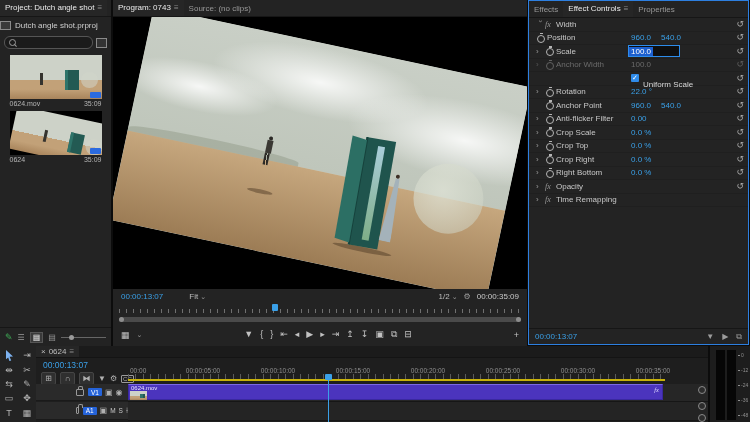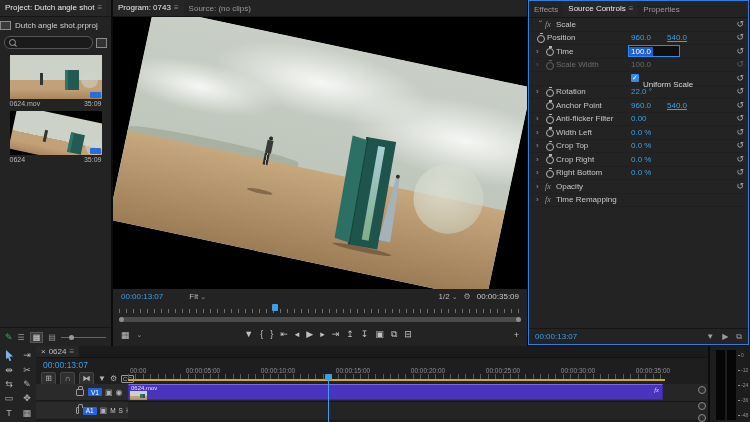--- a/index.html
+++ b/index.html
@@ -85,21 +85,21 @@
   .ec-row{position:relative;display:flex;align-items:center;height:12.5px;border-bottom:1px solid #1f1f1f;padding-left:7px;}
   .ec-row .chev{width:9px;color:#9a9a9a;font-size:8px;}
   .ec-row .chev.exp{transform:rotate(90deg);}
   .fx{font-style:italic;color:#9a9a9a;width:11px;font-family:"Liberation Serif",serif;}
   .sw{position:relative;width:11px;height:10px;flex:0 0 11px;}
   .sw::before{content:"";position:absolute;left:1px;top:2px;width:6px;height:6px;border:1px solid #b5b5b5;border-radius:50%;}
   .sw::after{content:"";position:absolute;left:3.5px;top:0;width:3px;height:1.5px;background:#b5b5b5;}
   .dim{opacity:.42;}
   .lab{color:#c8c8c8;}
   .v1{position:absolute;left:102px;}
-  .v2{position:absolute;left:138px;text-decoration:underline;}
+  .v2{position:absolute;left:132px;}
   .reset{position:absolute;right:4px;color:#ababab;font-size:9px;line-height:1;}
   .collapse-tri{margin-left:auto;color:#9a9a9a;font-size:7px;}
   .scalebox{position:absolute;left:99px;width:50px;height:10px;border:1px solid #2d8ceb;background:#0f0f0f;display:flex;align-items:center;}
   .scalebox span{background:#1b5fd0;color:#fff;padding:0 2px;}
   .checkbox{position:absolute;left:102px;width:8px;height:8px;background:#2f8ceb;border-radius:1px;color:#fff;font-size:7px;line-height:8px;text-align:center;}
   .cb-label{position:absolute;left:114px;color:#dadada;margin-top:13px;}
   .ec-bottom{position:absolute;left:0;right:0;bottom:0;height:15px;border-top:1px solid #161616;display:flex;align-items:center;padding:0 6px;gap:8px;}
   .ec-bottom .right{margin-left:auto;display:flex;gap:8px;}
 
   
@@ -281,61 +281,61 @@
       <span class="t-ic">+</span>
     </div>
   </div>
 
   <div class="panel ec">
     <div class="tabbar">
       <div class="tab">
         <span>Effects</span>
       </div>
       <div class="tab active">
-        <span>Source Controls</span>
+        <span>Effect Controls</span>
         <span class="menu-glyph">≡</span>
       </div>
       <div class="tab">
         <span>Properties</span>
       </div>
     </div>
 
 
 
     <div class="ec-rows">
 
       <div class="ec-row">
         <span class="chev exp">›</span>
         <span class="fx">fx</span>
-        <span class="lab">Scale</span>
+        <span class="lab">Width</span>
         <span class="reset">↺</span>
       </div>
 
       <div class="ec-row" style="">
         <span class="sw"></span>
         <span class="lab">Position</span>
         <span class="blue v1">960.0</span>
         <span class="blue v2">540.0</span>
         <span class="reset">↺</span>
       </div>
 
       <div class="ec-row">
         <span class="chev">›</span>
         <span class="sw"></span>
-        <span class="lab">Time</span>
+        <span class="lab">Scale</span>
         <span class="scalebox">
           <span>100.0</span>
         </span>
         <span class="reset">↺</span>
       </div>
 
       <div class="ec-row">
         <span class="chev dim">›</span>
         <span class="sw dim"></span>
-        <span class="lab dim">Scale Width</span>
+        <span class="lab dim">Anchor Width</span>
         <span class="v1 dim">100.0</span>
         <span class="reset dim">↺</span>
       </div>
 
       <div class="ec-row">
         <span class="checkbox">✓</span>
         <span class="cb-label">Uniform Scale</span>
         <span class="reset">↺</span>
       </div>
 
@@ -359,21 +359,21 @@
         <span class="chev">›</span>
         <span class="sw"></span>
         <span class="lab">Anti-flicker Filter</span>
         <span class="blue v1">0.00</span>
         <span class="reset">↺</span>
       </div>
 
       <div class="ec-row">
         <span class="chev">›</span>
         <span class="sw"></span>
-        <span class="lab">Width Left</span>
+        <span class="lab">Crop Scale</span>
         <span class="blue v1">0.0 %</span>
         <span class="reset">↺</span>
       </div>
 
       <div class="ec-row">
         <span class="chev">›</span>
         <span class="sw"></span>
         <span class="lab">Crop Top</span>
         <span class="blue v1">0.0 %</span>
         <span class="reset">↺</span>

